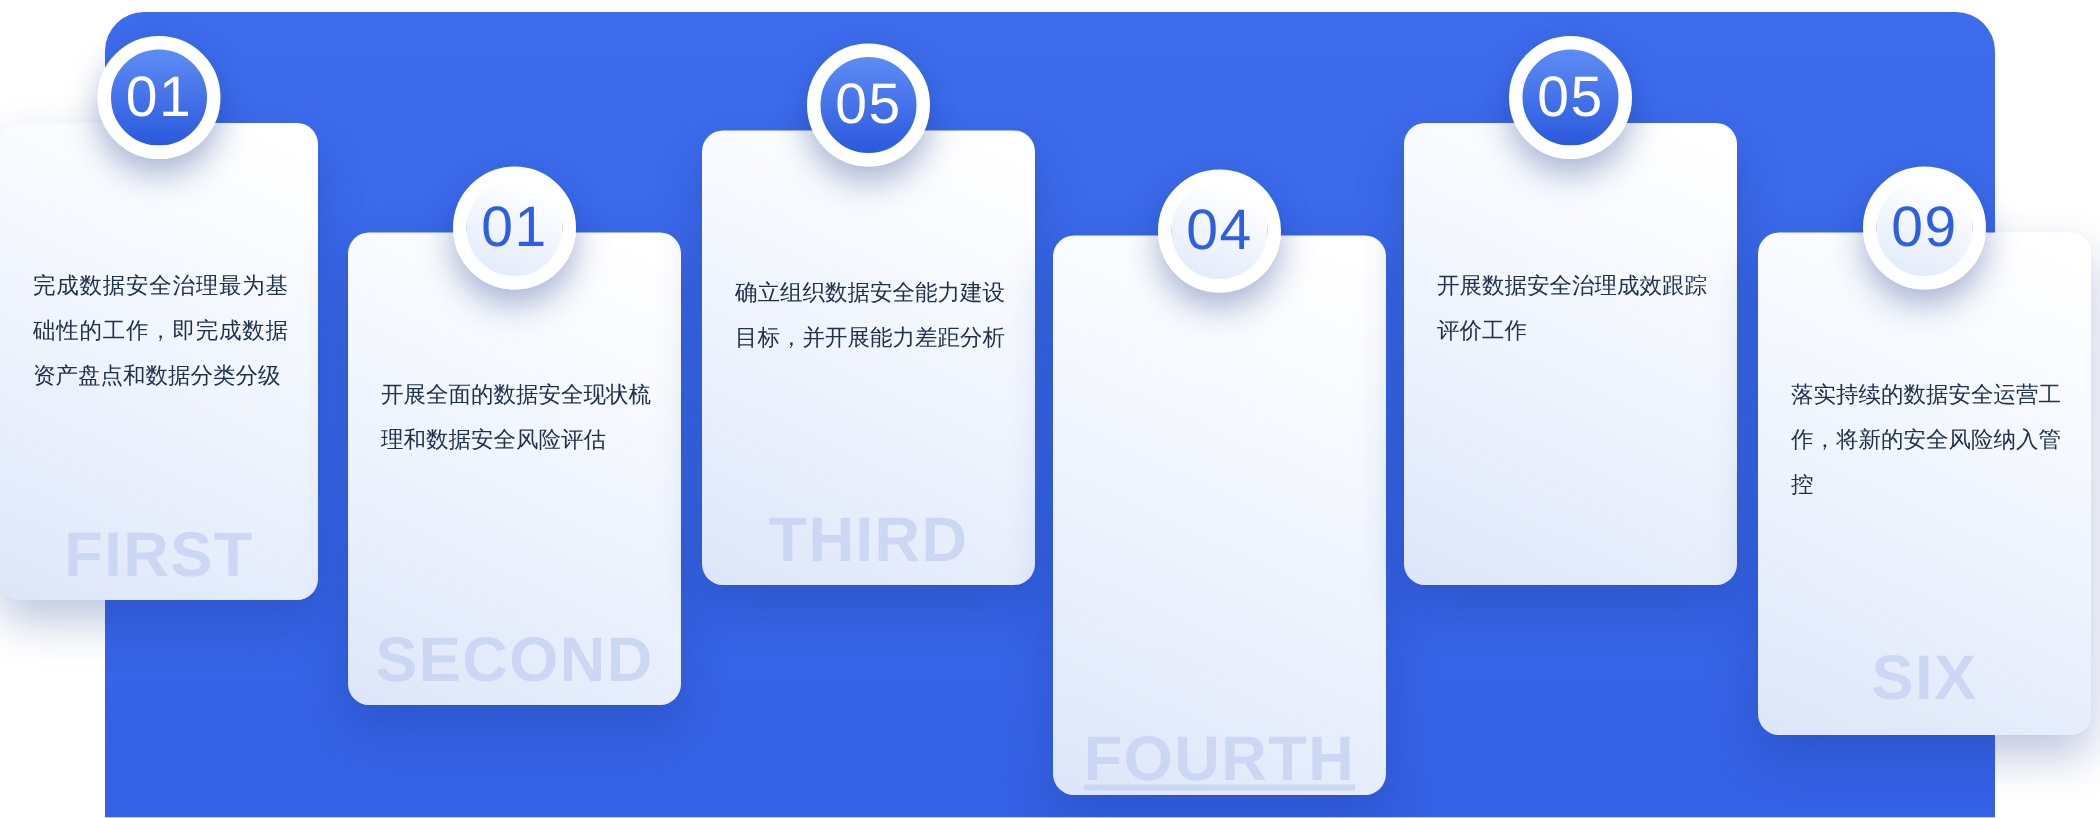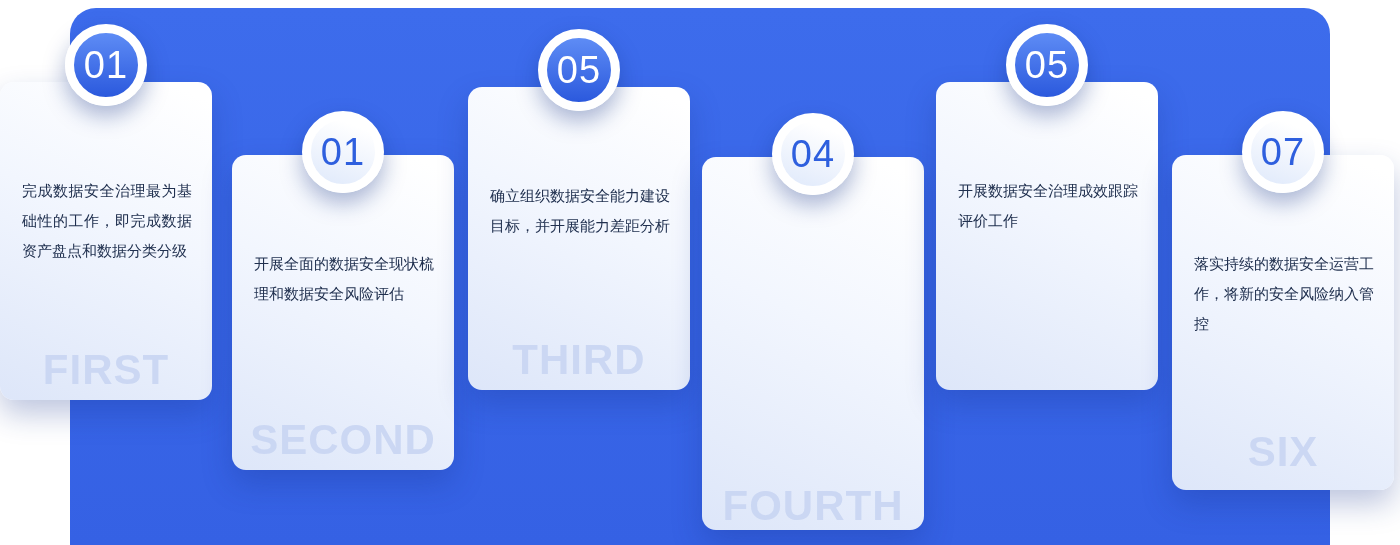--- a/index.html
+++ b/index.html
@@ -84,21 +84,21 @@
     font-size: 42px;
     font-weight: 800;
     letter-spacing: 1px;
     color: #c7d4f2;
     opacity: 0.85;
     text-transform: uppercase;
     white-space: nowrap;
     overflow: hidden;
   }
   .card-6 .watermark { bottom: 14px; }
-  .card-4 .watermark { bottom: 0px; }
+  .card-4 .watermark { bottom: 0px; text-decoration: underline; }
 </style>
 </head>
 <body>
 
 <div class="bg-panel"></div>
 
 <div class="card card-1 variant-blue">
   <div class="badge">
     <span class="num">01</span>
   </div>
@@ -131,17 +131,17 @@
 
 <div class="card card-5 variant-blue">
   <div class="badge">
     <span class="num">05</span>
   </div>
   <p class="desc">开展数据安全治理成效跟踪评价工作</p>
 </div>
 
 <div class="card card-6 variant-light">
   <div class="badge">
-    <span class="num">07</span>
+    <span class="num">09</span>
   </div>
   <p class="desc">落实持续的数据安全运营工作，将新的安全风险纳入管控</p>
   <div class="watermark">SIX</div>
 </div>
 
 </body></html>

